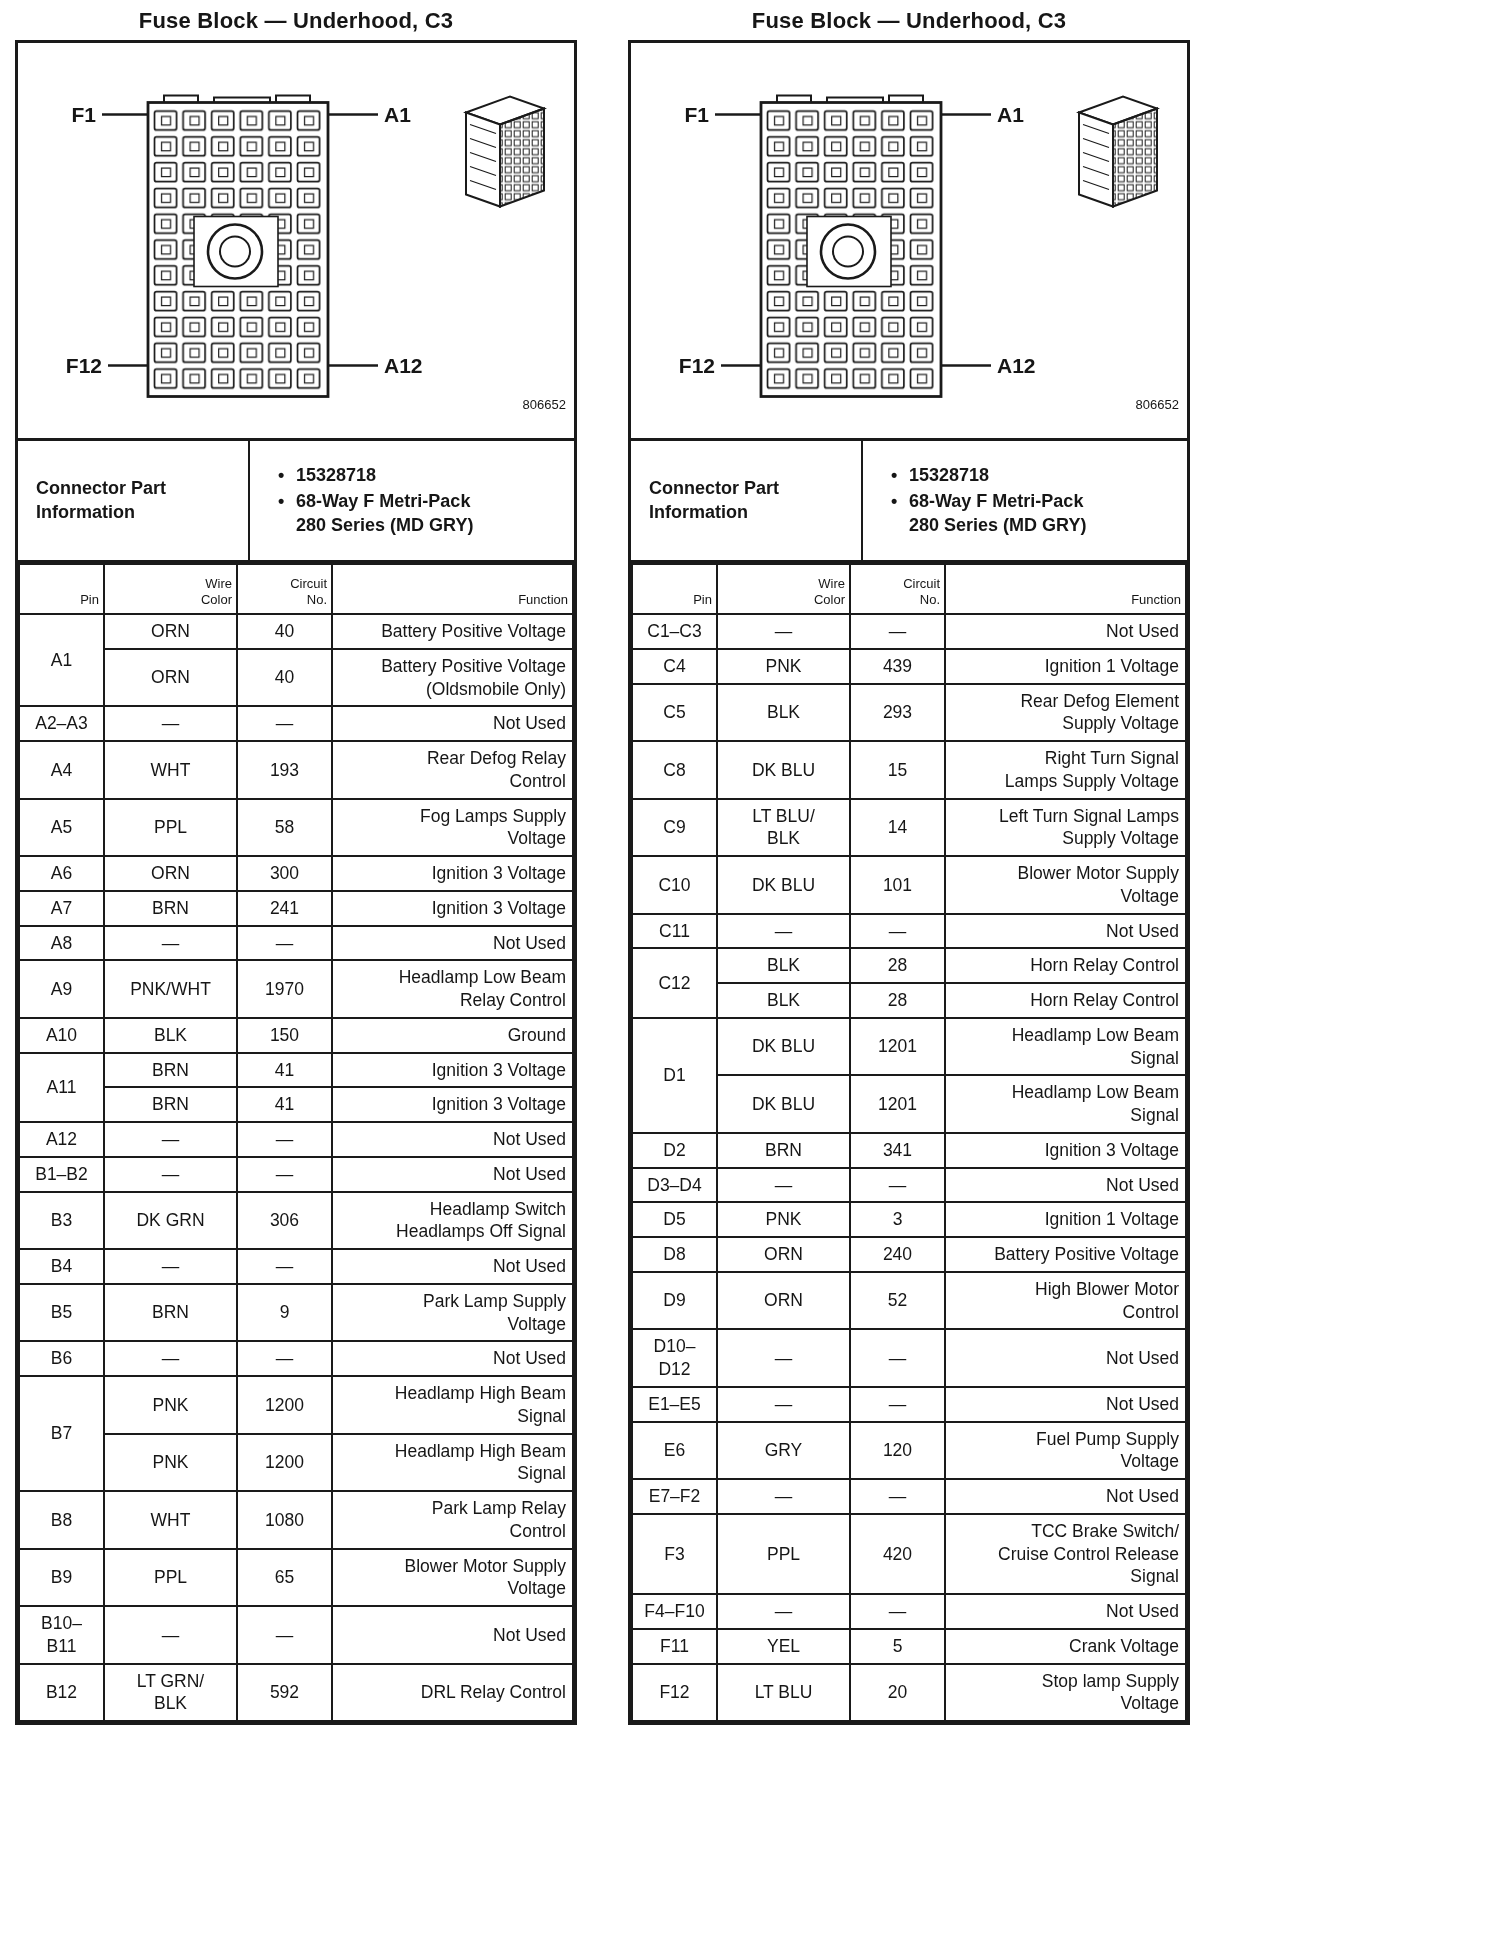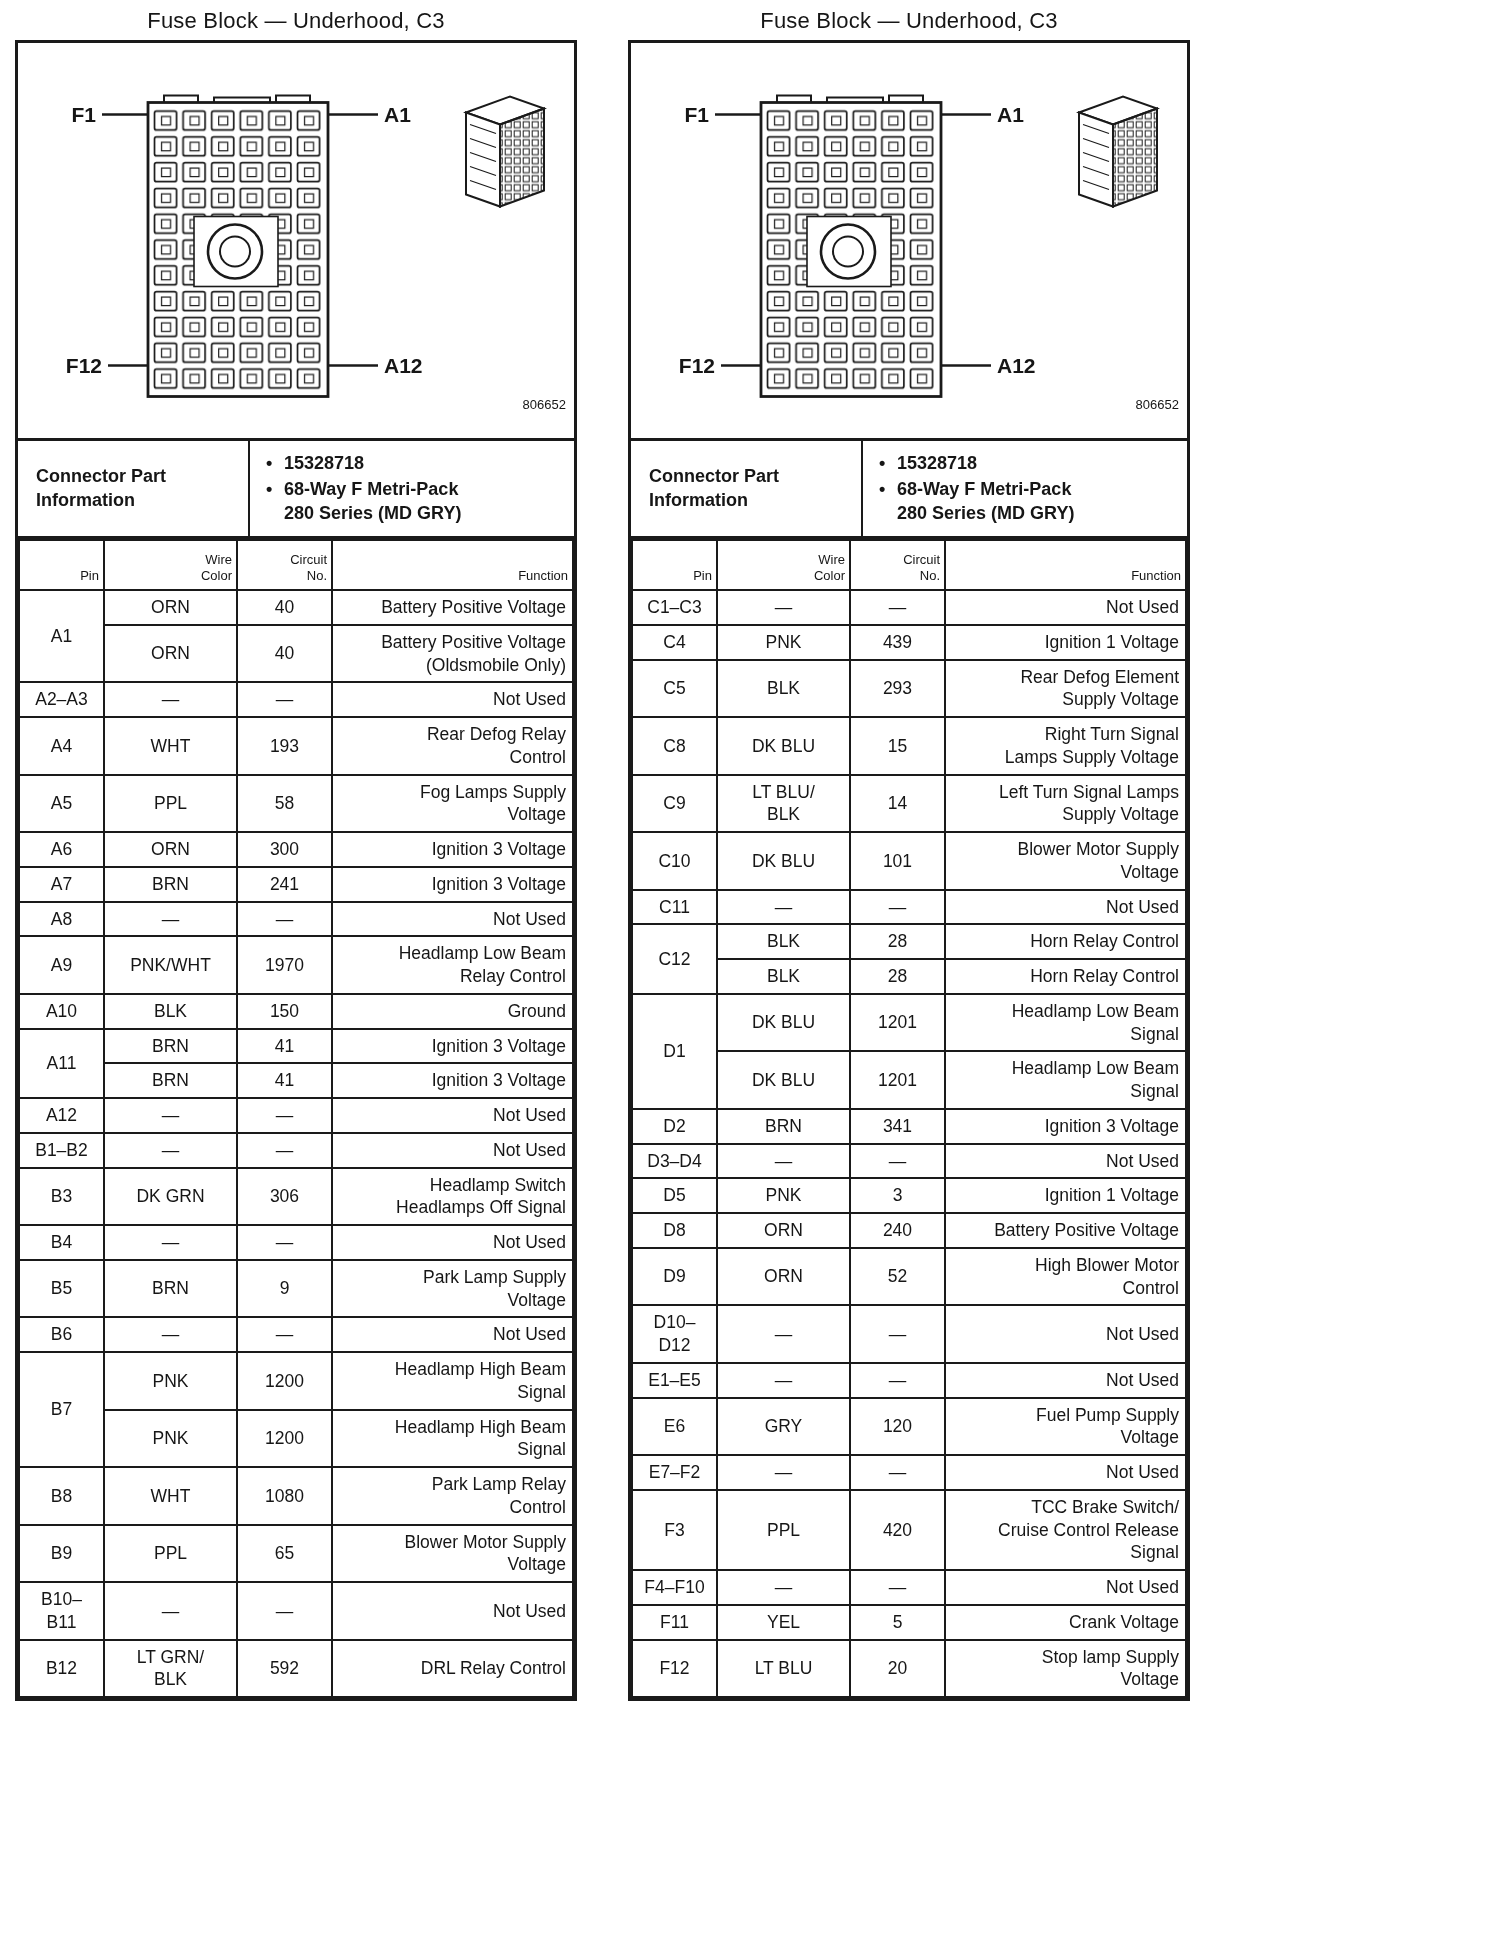--- a/index.html
+++ b/index.html
@@ -13,21 +13,21 @@
   }
   .page {
     display: flex;
     align-items: flex-start;
     gap: 51px;
     padding: 8px 0 0 15px;
   }
   .panel-col { width: 562px; flex: 0 0 562px; }
   .panel-title {
     font-size: 22px;
-    font-weight: 400;
+    font-weight: 700;
     text-align: center;
     margin: 0 0 6px 0;
     letter-spacing: 0.2px;
   }
   .panel-box { border: 3px solid #1a1a1a; background: #fff; }
 
   .diagram {
     height: 398px;
     border-bottom: 3px solid #1a1a1a;
     position: relative;
@@ -54,21 +54,21 @@
     align-items: center;
     justify-content: center;
     text-align: left;
     font-weight: 700;
     font-size: 18px;
     line-height: 1.3;
     padding: 10px 18px;
   }
   .conn-info-bullets {
     flex: 1;
-    margin: 0;
+    margin: 12px;
     padding: 8px 6px 8px 16px;
     list-style: none;
     font-weight: 700;
     font-size: 18px;
     line-height: 1.3;
   }
   .conn-info-bullets li {
     position: relative;
     padding-left: 18px;
     margin: 3px 0;

